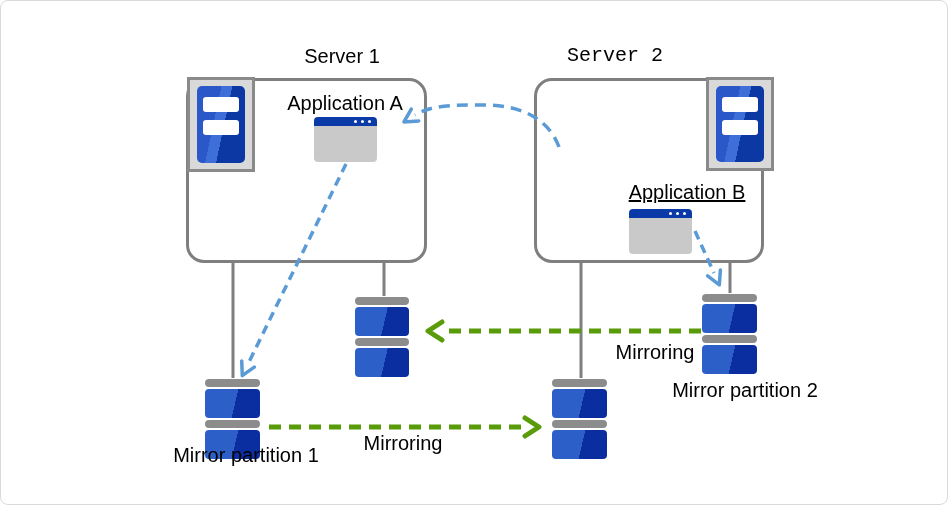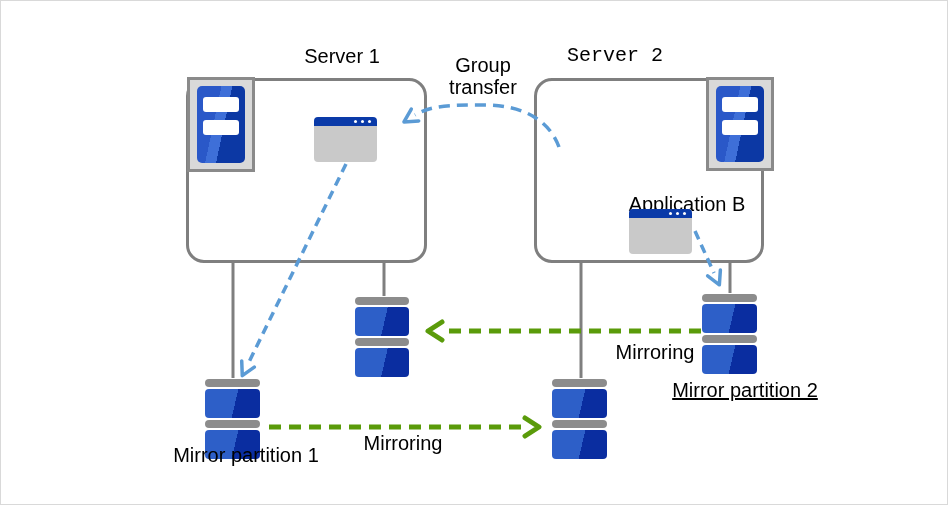--- a/index.html
+++ b/index.html
@@ -1,18 +1,18 @@
 <!DOCTYPE html>
 <html><head>
 <meta charset="utf-8">
 <style>
   html,body{margin:0;padding:0;background:#fff;}
   .canvas{
     position:relative;width:946px;height:503px;background:#ffffff;
-    border:1px solid #d9d9d9;border-radius:0;overflow:hidden;
+    border:1px solid #d9d9d9;border-radius:8px;overflow:hidden;
     font-family:"Liberation Sans",sans-serif;color:#000;
   }
   .lbl{position:absolute;font-size:20px;line-height:22px;white-space:nowrap;
        transform:translateX(-50%);text-align:center;color:#000;}
   .lbl.pre{white-space:pre-line;}
   
   .sbox{position:absolute;box-sizing:border-box;border:3px solid #7f7f7f;
         border-radius:18px;background:transparent;}
   
   .chassis{position:absolute;box-sizing:border-box;background:#d9d9d9;
@@ -40,49 +40,48 @@
 <div class="canvas">
 
   <div class="sbox" style="left:185px;top:77px;width:241px;height:185px;"></div>
   <div class="lbl" style="left:341px;top:44px;">Server 1</div>
   <div class="chassis" style="left:186px;top:76px;width:68px;height:95px;">
     <div class="tower">
       <div class="vent v1"></div>
       <div class="vent v2"></div>
     </div>
   </div>
+  <div class="lbl" style="left:344px;top:91px;">Application A</div>
   <div class="appwin" style="left:313px;top:116px;">
     <div class="appbar">
       <span class="appdot" style="right:20px;"></span>
       <span class="appdot" style="right:13px;"></span>
       <span class="appdot" style="right:6px;"></span>
     </div>
     <div class="appbody"></div>
   </div>
 
   <div class="sbox" style="left:533px;top:77px;width:230px;height:185px;"></div>
   <div class="lbl" style="left:614px;top:44px;font-family:Liberation Mono, monospace;">Server 2</div>
   <div class="chassis" style="left:705px;top:76px;width:68px;height:94px;">
     <div class="tower">
       <div class="vent v1"></div>
       <div class="vent v2"></div>
     </div>
   </div>
-  <div class="lbl" style="left:686px;top:192px;">Application B</div>
+  <div class="lbl" style="left:686px;top:180px;text-decoration:underline;">Application B</div>
   <div class="appwin" style="left:628px;top:208px;">
     <div class="appbar">
       <span class="appdot" style="right:20px;"></span>
       <span class="appdot" style="right:13px;"></span>
       <span class="appdot" style="right:6px;"></span>
     </div>
     <div class="appbody"></div>
   </div>
 
-  <div class="lbl pre" style="left:482px;top:53px;">Group
-transfer</div>
 
   <div class="disk" style="left:204px;top:378px;">
     <div class="dcap"></div>
     <div class="dplatter"></div>
     <div class="dcap"></div>
     <div class="dplatter"></div>
   </div>
   <div class="disk" style="left:354px;top:296px;width:54px;">
     <div class="dcap"></div>
     <div class="dplatter"></div>
@@ -96,21 +95,21 @@
     <div class="dplatter"></div>
   </div>
   <div class="disk" style="left:701px;top:293px;">
     <div class="dcap"></div>
     <div class="dplatter"></div>
     <div class="dcap"></div>
     <div class="dplatter"></div>
   </div>
 
   <div class="lbl" style="left:245px;top:443px;">Mirror partition 1</div>
-  <div class="lbl" style="left:744px;top:378px;text-decoration:underline;">Mirror partition 2</div>
+  <div class="lbl" style="left:744px;top:378px;">Mirror partition 2</div>
   <div class="lbl" style="left:654px;top:340px;">Mirroring</div>
   <div class="lbl" style="left:402px;top:431px;">Mirroring</div>
 
   <svg class="overlay" width="946" height="503" viewBox="0 0 946 503">
     <defs>
       <marker id="ah-blue" markerUnits="userSpaceOnUse" markerWidth="22" markerHeight="22" refX="3" refY="10" orient="auto">
         <path d="M3,3 L16,10 L3,17" fill="none" stroke="#5b9bd5" stroke-width="3.5" stroke-linecap="round" stroke-linejoin="round"></path>
       </marker>
       <marker id="ah-green" markerUnits="userSpaceOnUse" markerWidth="24" markerHeight="26" refX="3" refY="12" orient="auto">
         <path d="M3,3 L17,12 L3,21" fill="none" stroke="#5a9b0a" stroke-width="5" stroke-linecap="round" stroke-linejoin="round"></path>

